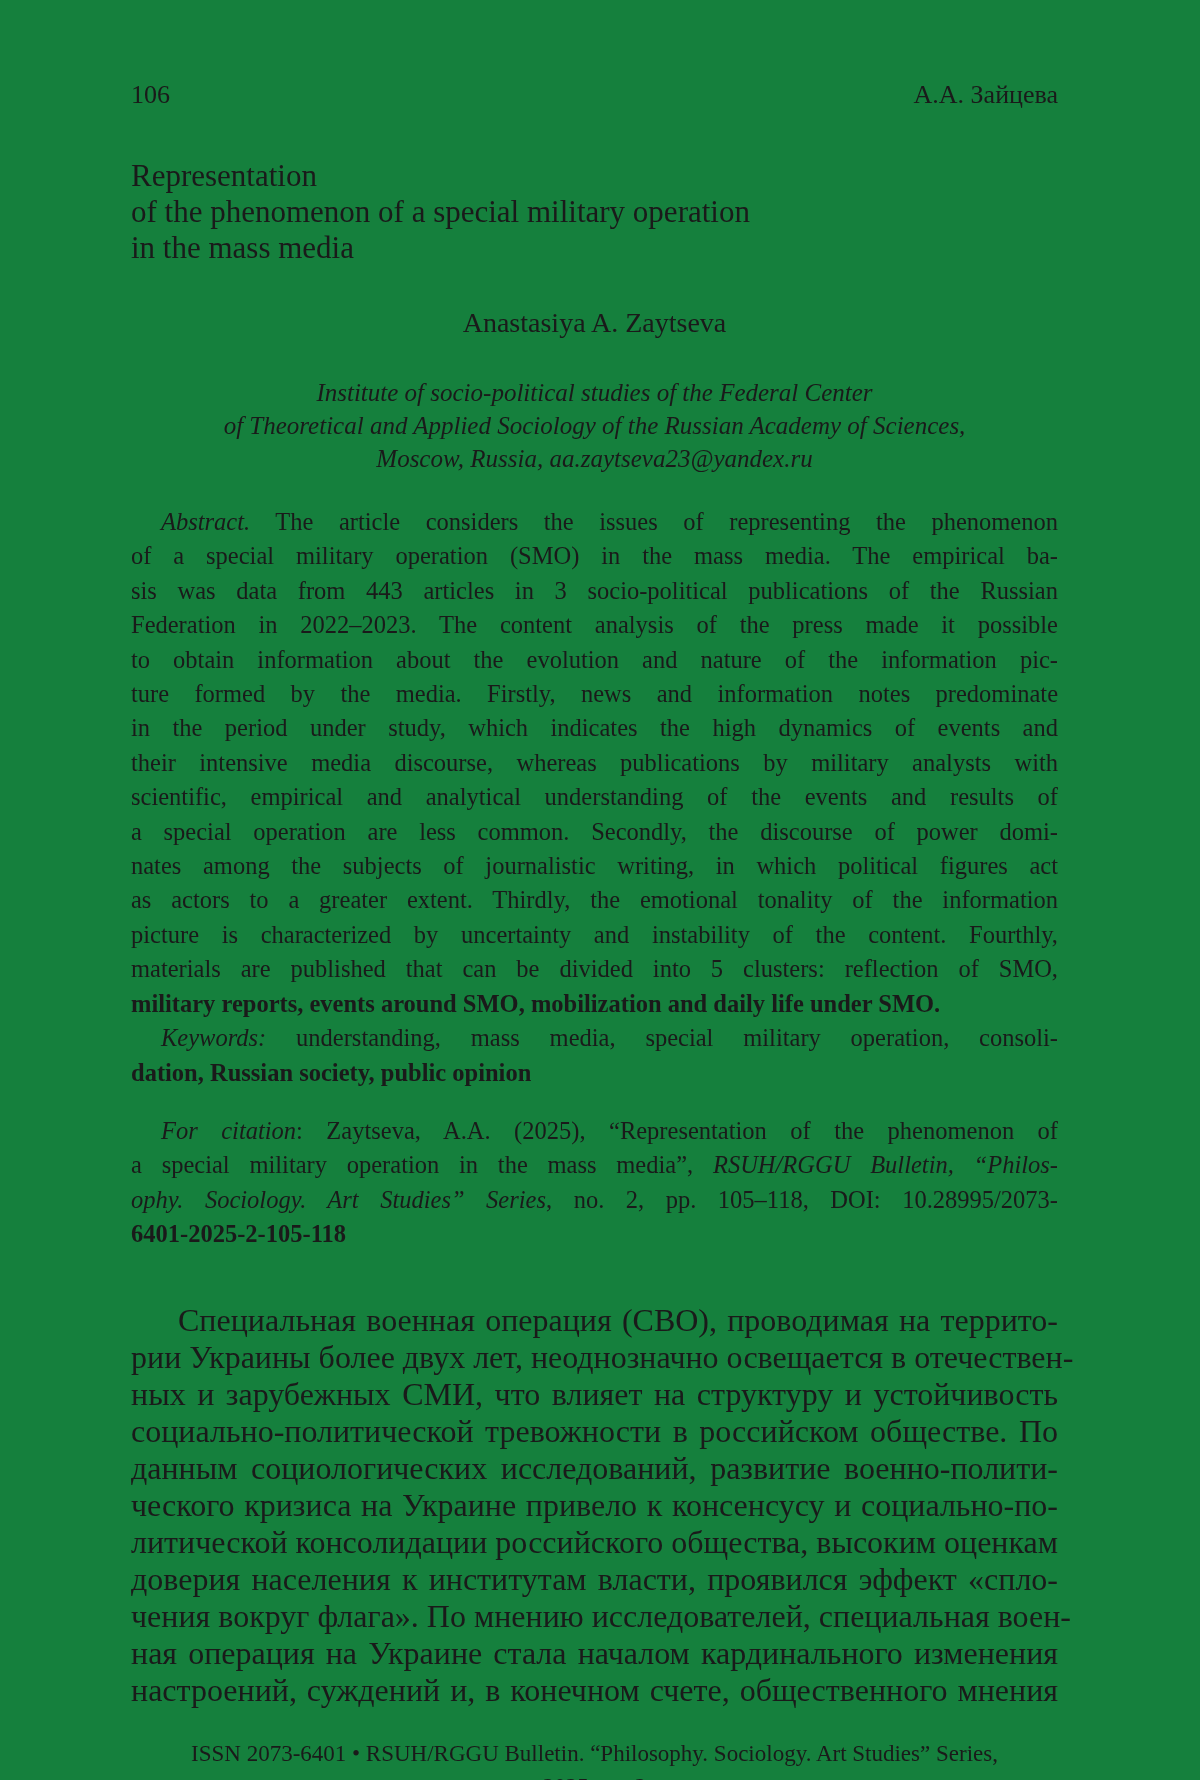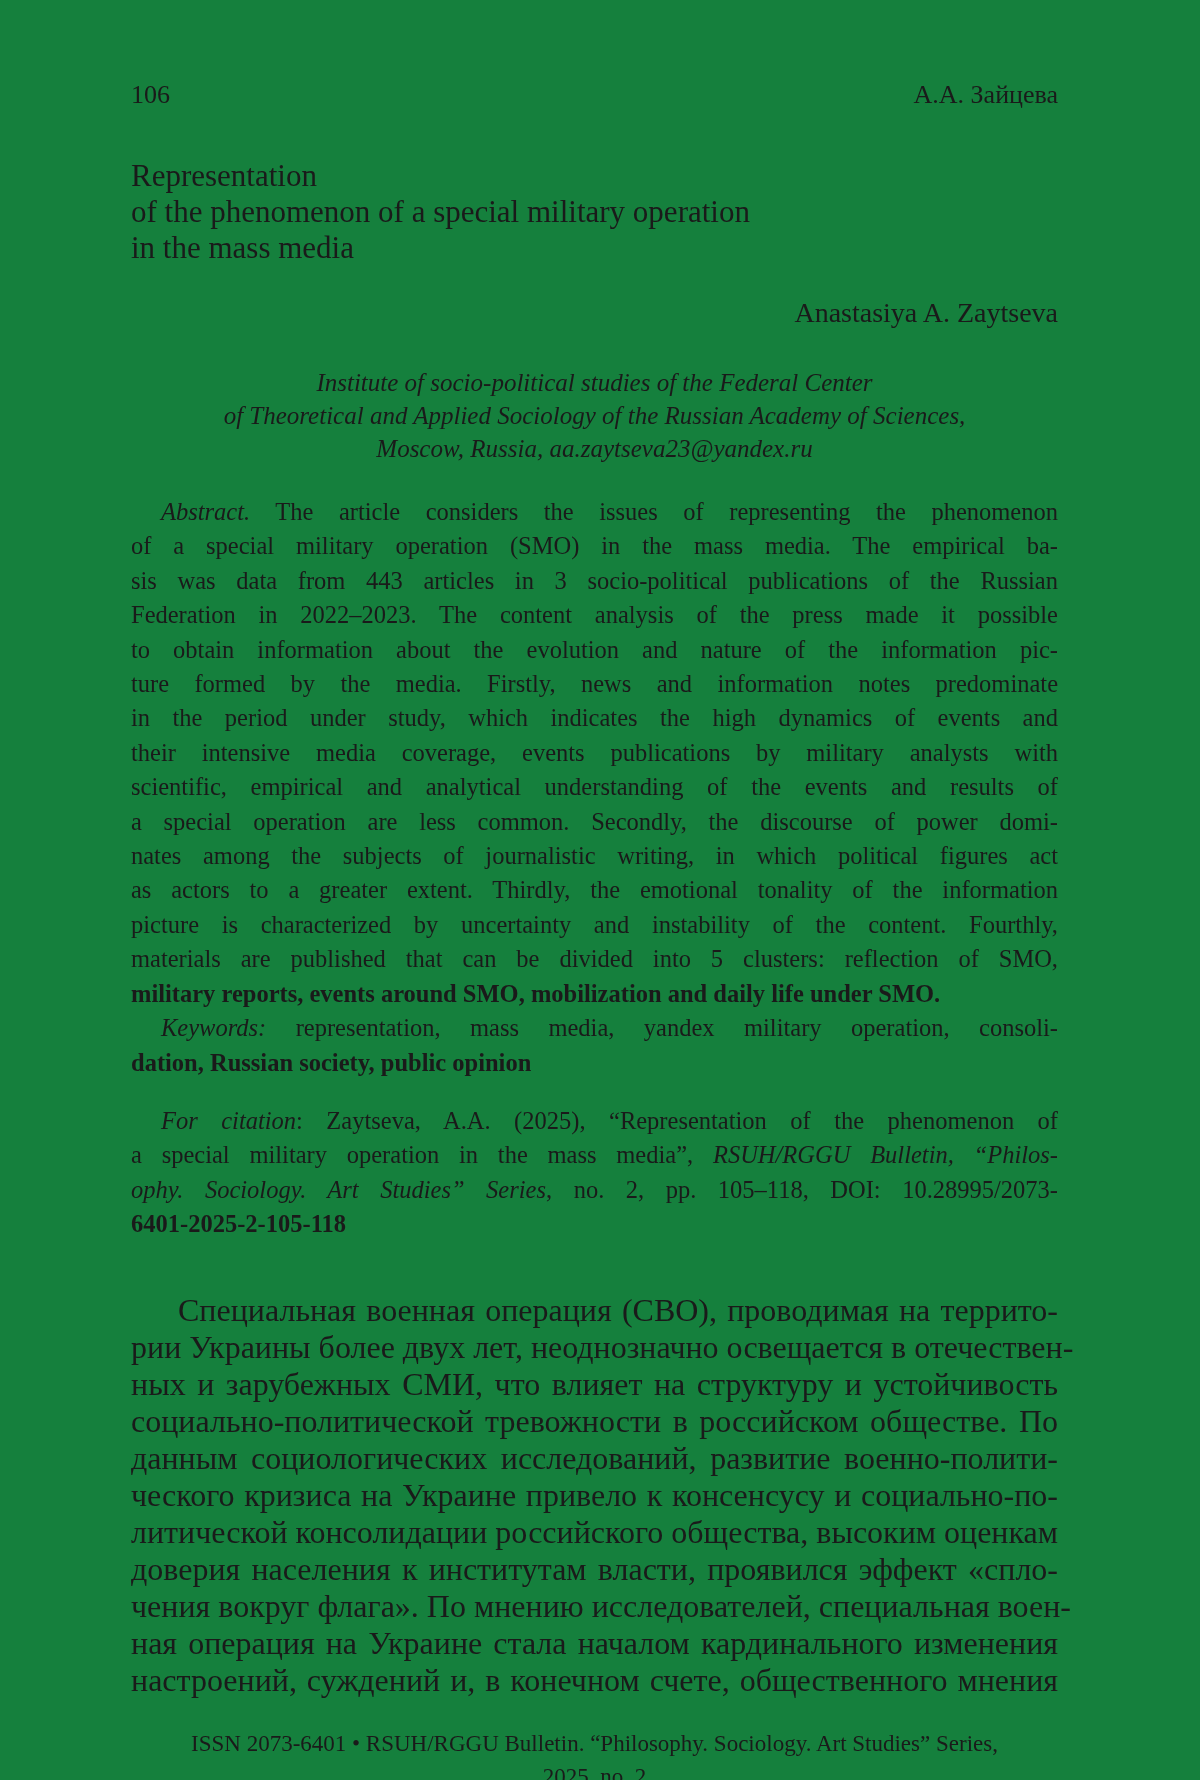--- a/index.html
+++ b/index.html
@@ -26,22 +26,22 @@
     line-height: 30px;
   }
   .article-title {
     margin-top: 48px;
     text-align: left;
     font-size: 31px;
     line-height: 36px;
     white-space: pre-line;
   }
   .author-name {
-    margin-top: 30px;
-    text-align: right;
+    margin-top: 40px;
+    text-align: center;
     font-size: 28px;
     line-height: 34px;
   }
   .affiliation {
     text-align: center;
     font-style: italic;
     font-size: 25px;
     line-height: 33px;
     white-space: pre-line;
     margin-top: 36px;
@@ -101,33 +101,33 @@
 
     <div class="abstract-block small-text">
       <div class="jline indent-sm"><i>Abstract.</i><span> The article considers the issues of representing the phenomenon</span></div>
       <div>
           <div class="jline">of a special military operation (SMO) in the mass media. The empirical ba-</div>
           <div class="jline">sis was data from 443 articles in 3 socio-political publications of the Russian</div>
           <div class="jline">Federation in 2022–2023. The content analysis of the press made it possible</div>
           <div class="jline">to obtain information about the evolution and nature of the information pic-</div>
           <div class="jline">ture formed by the media. Firstly, news and information notes predominate</div>
           <div class="jline">in the period under study, which indicates the high dynamics of events and</div>
-          <div class="jline">their intensive media coverage, events publications by military analysts with</div>
+          <div class="jline">their intensive media discourse, whereas publications by military analysts with</div>
           <div class="jline">scientific, empirical and analytical understanding of the events and results of</div>
           <div class="jline">a special operation are less common. Secondly, the discourse of power domi-</div>
           <div class="jline">nates among the subjects of journalistic writing, in which political figures act</div>
           <div class="jline">as actors to a greater extent. Thirdly, the emotional tonality of the information</div>
           <div class="jline">picture is characterized by uncertainty and instability of the content. Fourthly,</div>
           <div class="jline">materials are published that can be divided into 5 clusters: reflection of SMO,</div>
           <div class="jline last">military reports, events around SMO, mobilization and daily life under SMO.</div>
         </div>
     </div>
 
     <div class="small-text">
-      <div class="jline indent-sm"><i>Keywords:</i><span> representation, mass media, yandex military operation, consoli-</span></div>
+      <div class="jline indent-sm"><i>Keywords:</i><span> understanding, mass media, special military operation, consoli-</span></div>
       <div class="jline last">dation, Russian society, public opinion</div>
     </div>
 
     <div class="citation-block small-text">
       <div class="jline indent-sm"><i>For citation</i><span>: Zaytseva, A.A. (2025), “Representation of the phenomenon of</span></div>
       <div class="jline"><span>a special military operation in the mass media”, </span><i>RSUH/RGGU Bulletin, “Philos-</i></div>
       <div class="jline"><i>ophy. Sociology. Art Studies” Series</i><span>, no. 2, pp. 105–118, DOI: 10.28995/2073-</span></div>
       <div class="jline last">6401-2025-2-105-118</div>
     </div>
 

